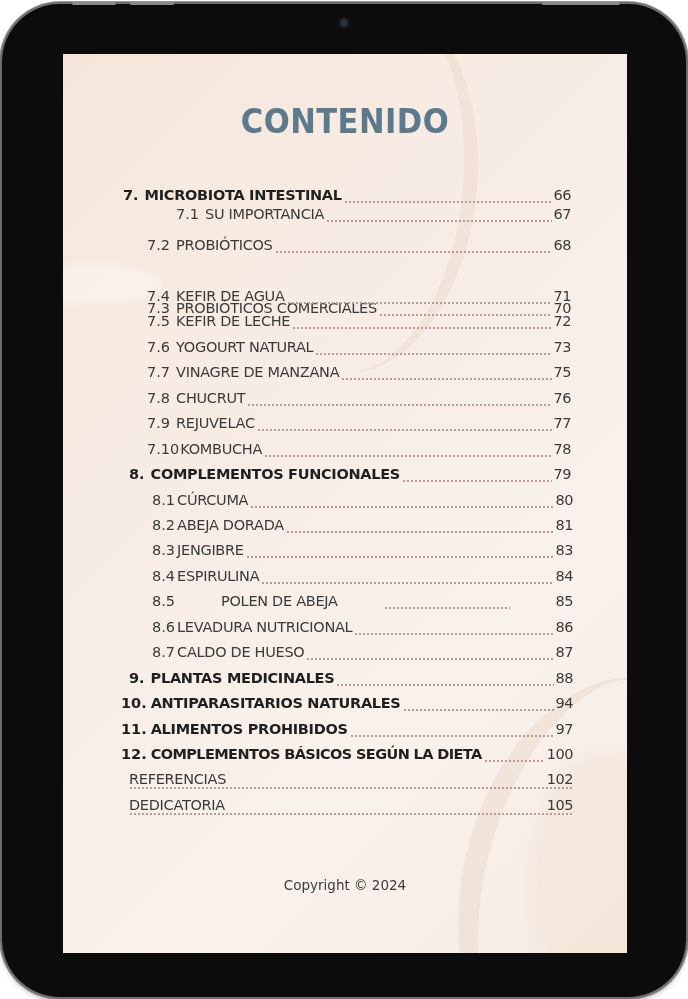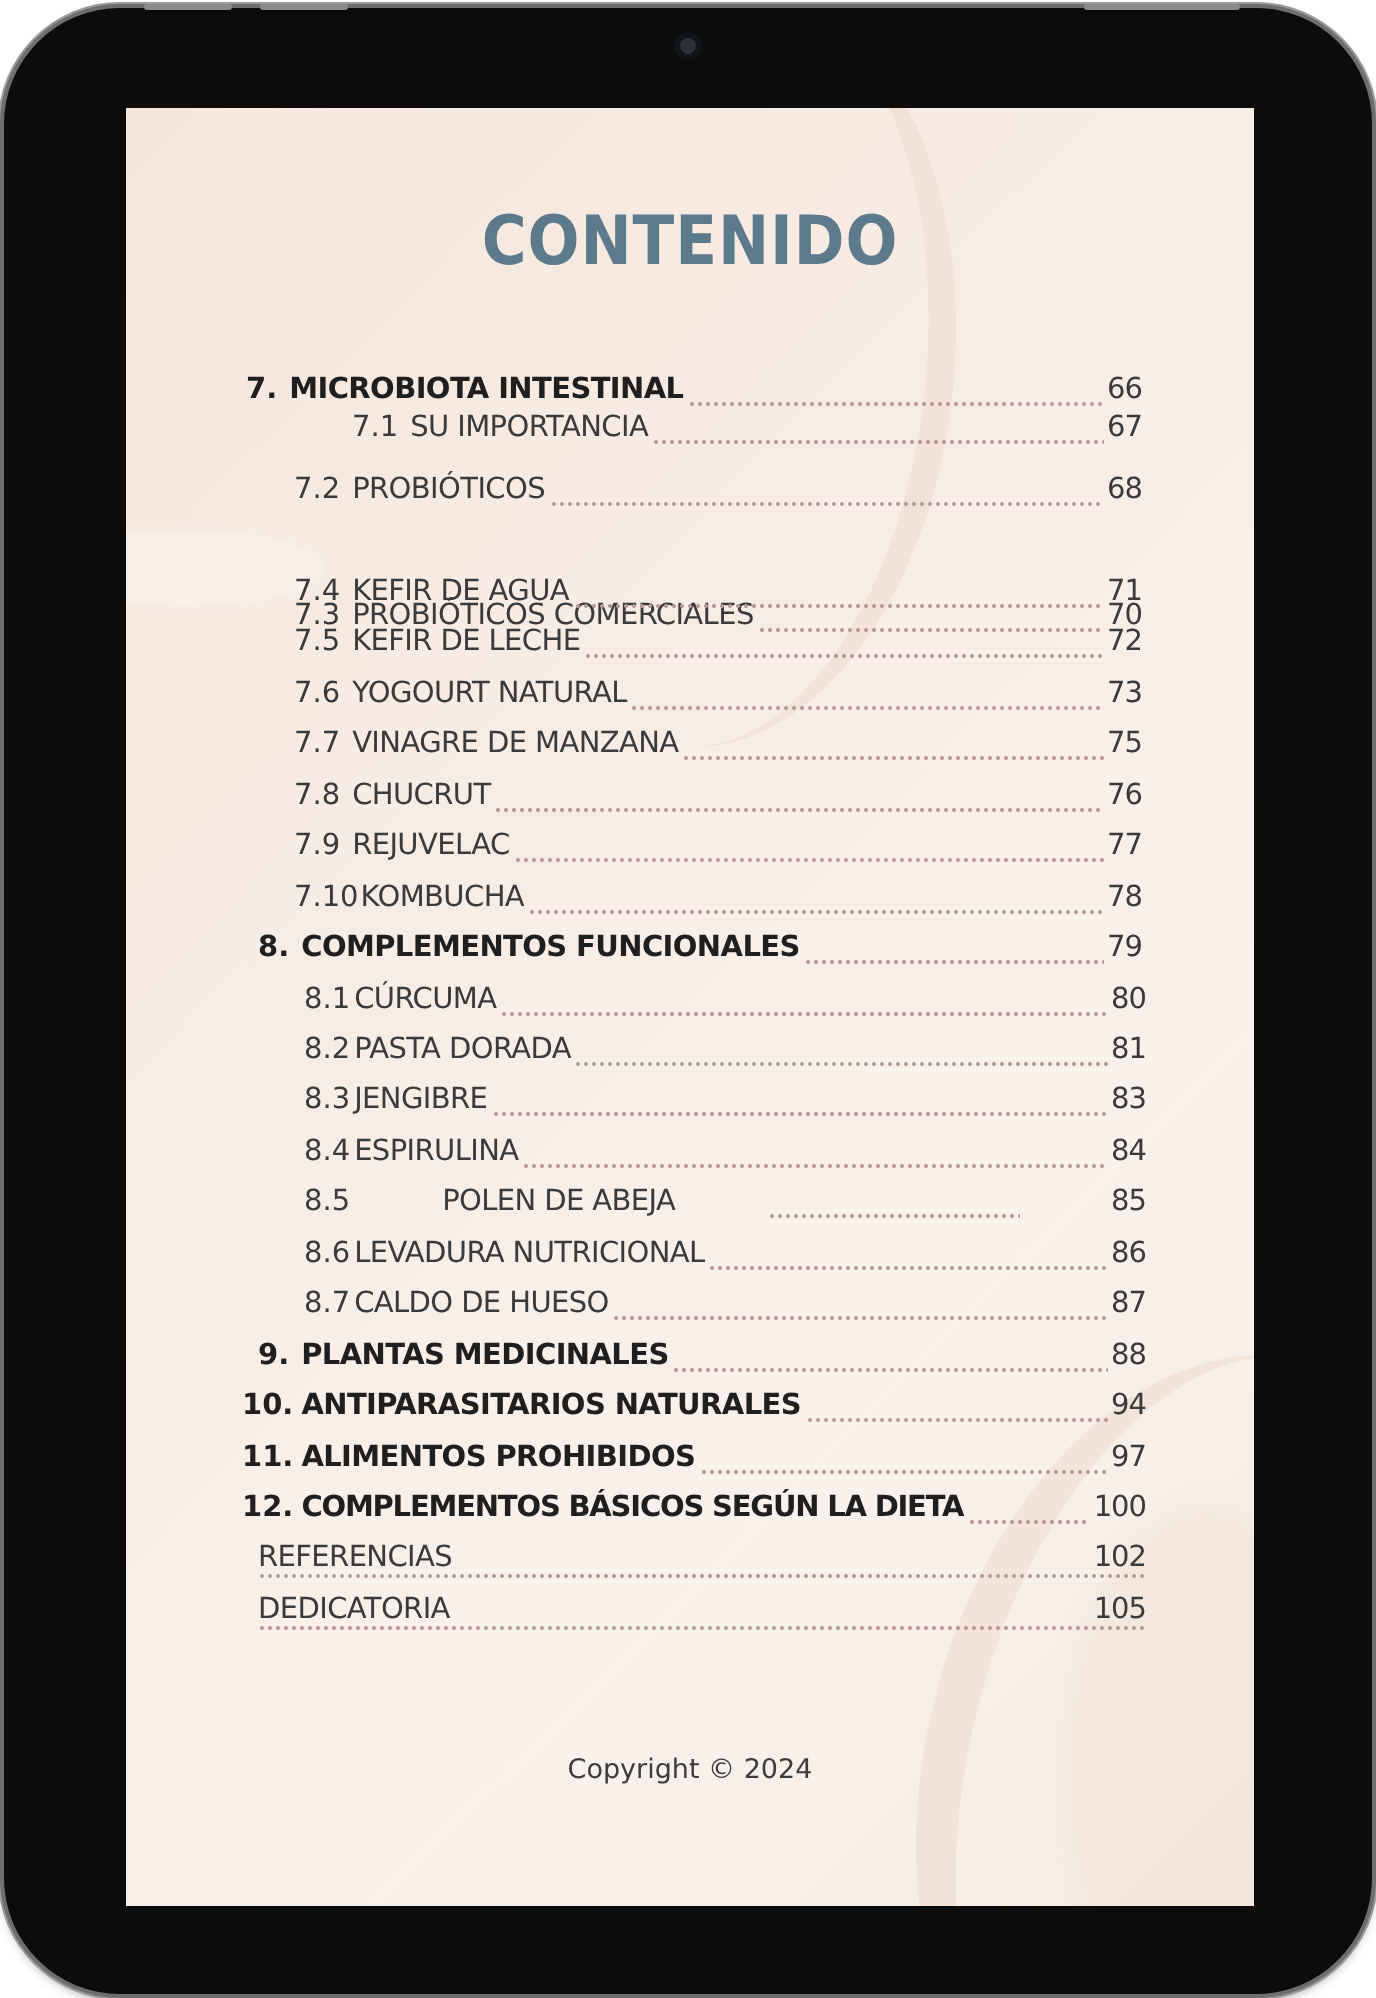--- a/index.html
+++ b/index.html
@@ -155,21 +155,21 @@
         <span class="page">79</span>
       </div>
       <div class="row" style="left:89px;right:56px;top:307px;">
         <span class="num" style="margin-right:2px;">8.1</span>
         <span class="lbl">CÚRCUMA</span>
         <span class="lead"></span>
         <span class="page">80</span>
       </div>
       <div class="row" style="left:89px;right:56px;top:332px;">
         <span class="num" style="margin-right:2px;">8.2</span>
-        <span class="lbl">PASTA DORADA</span>
+        <span class="lbl">ABEJA DORADA</span>
         <span class="lead"></span>
         <span class="page">81</span>
       </div>
       <div class="row" style="left:89px;right:56px;top:357px;">
         <span class="num" style="margin-right:2px;">8.3</span>
         <span class="lbl">JENGIBRE</span>
         <span class="lead"></span>
         <span class="page">83</span>
       </div>
       <div class="row" style="left:89px;right:56px;top:383px;">

